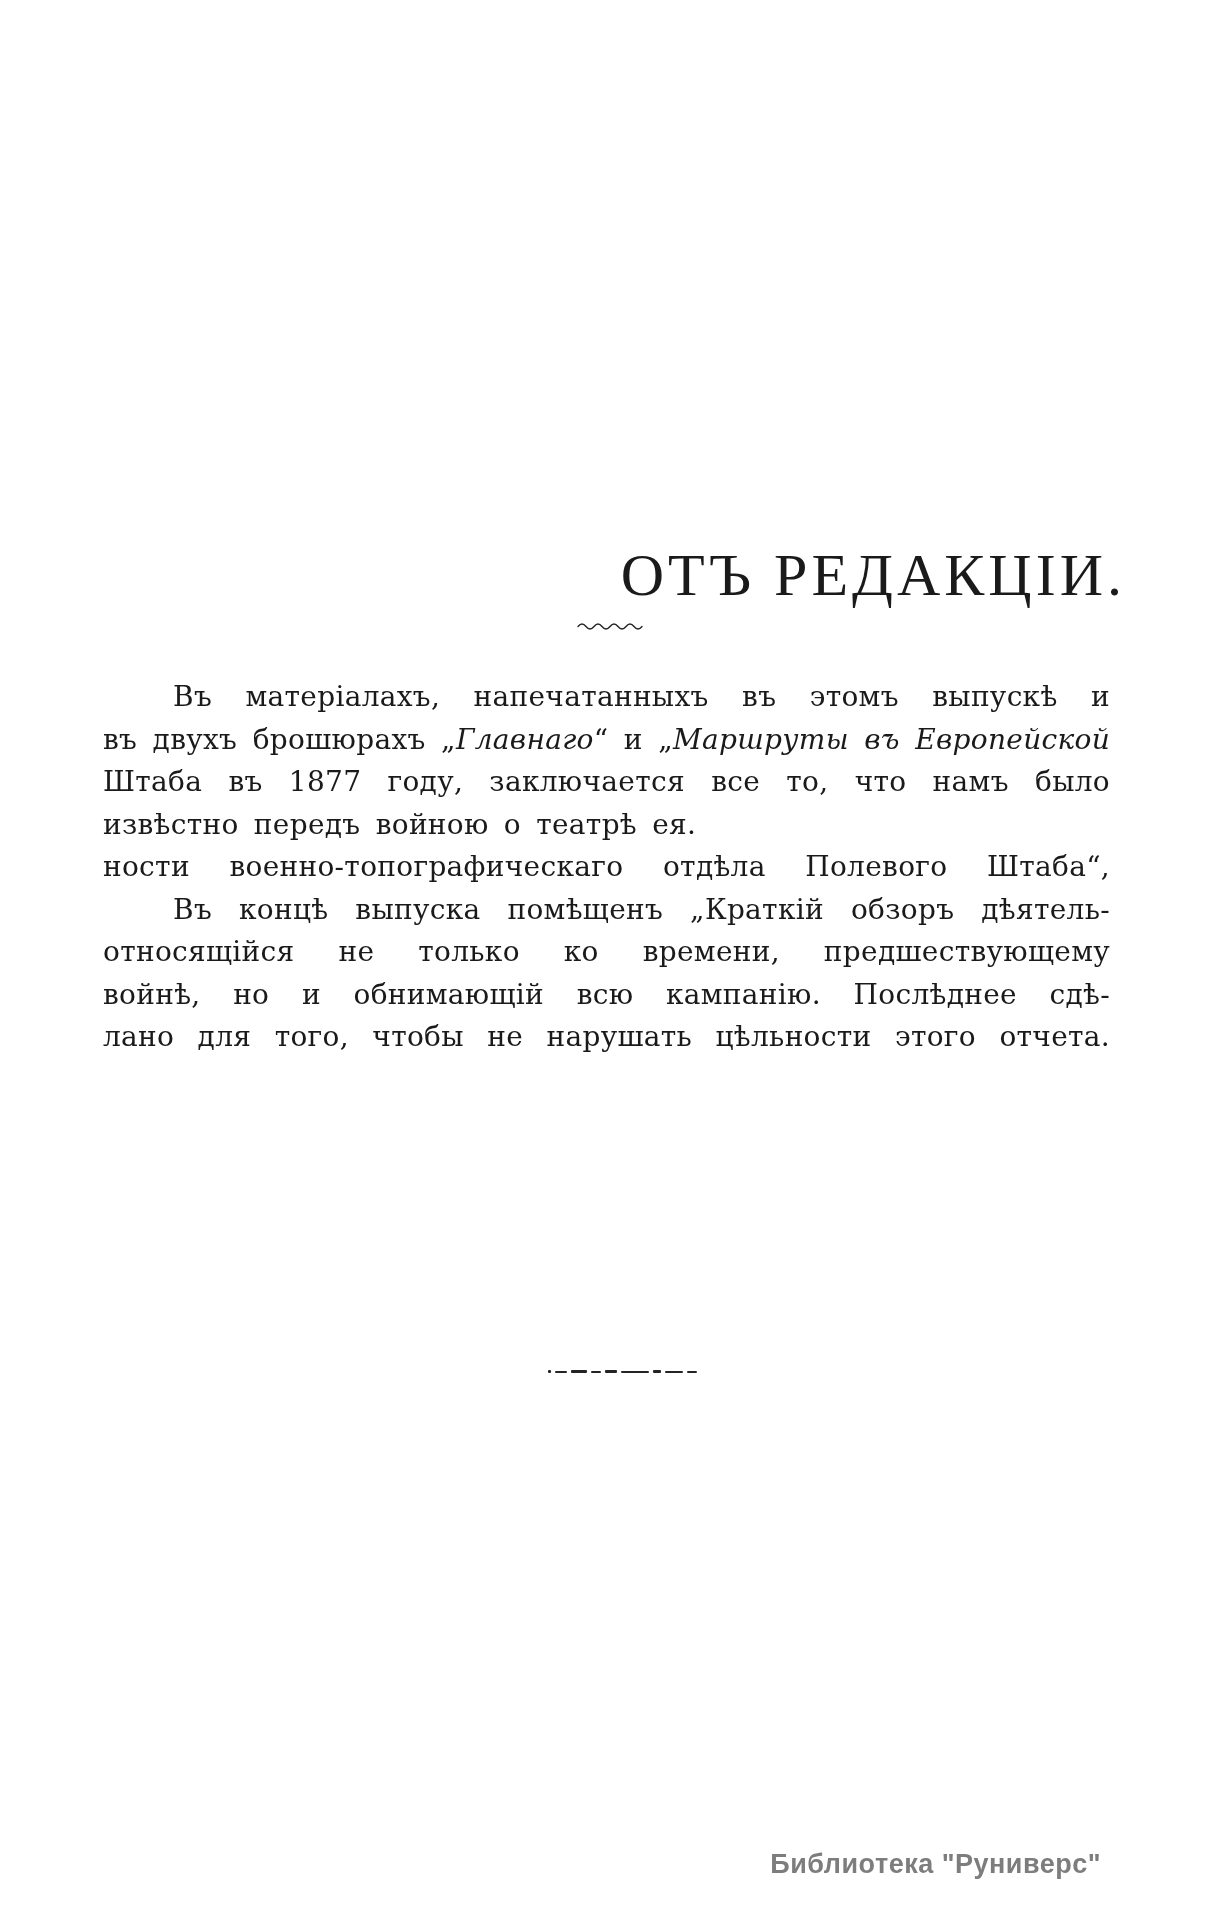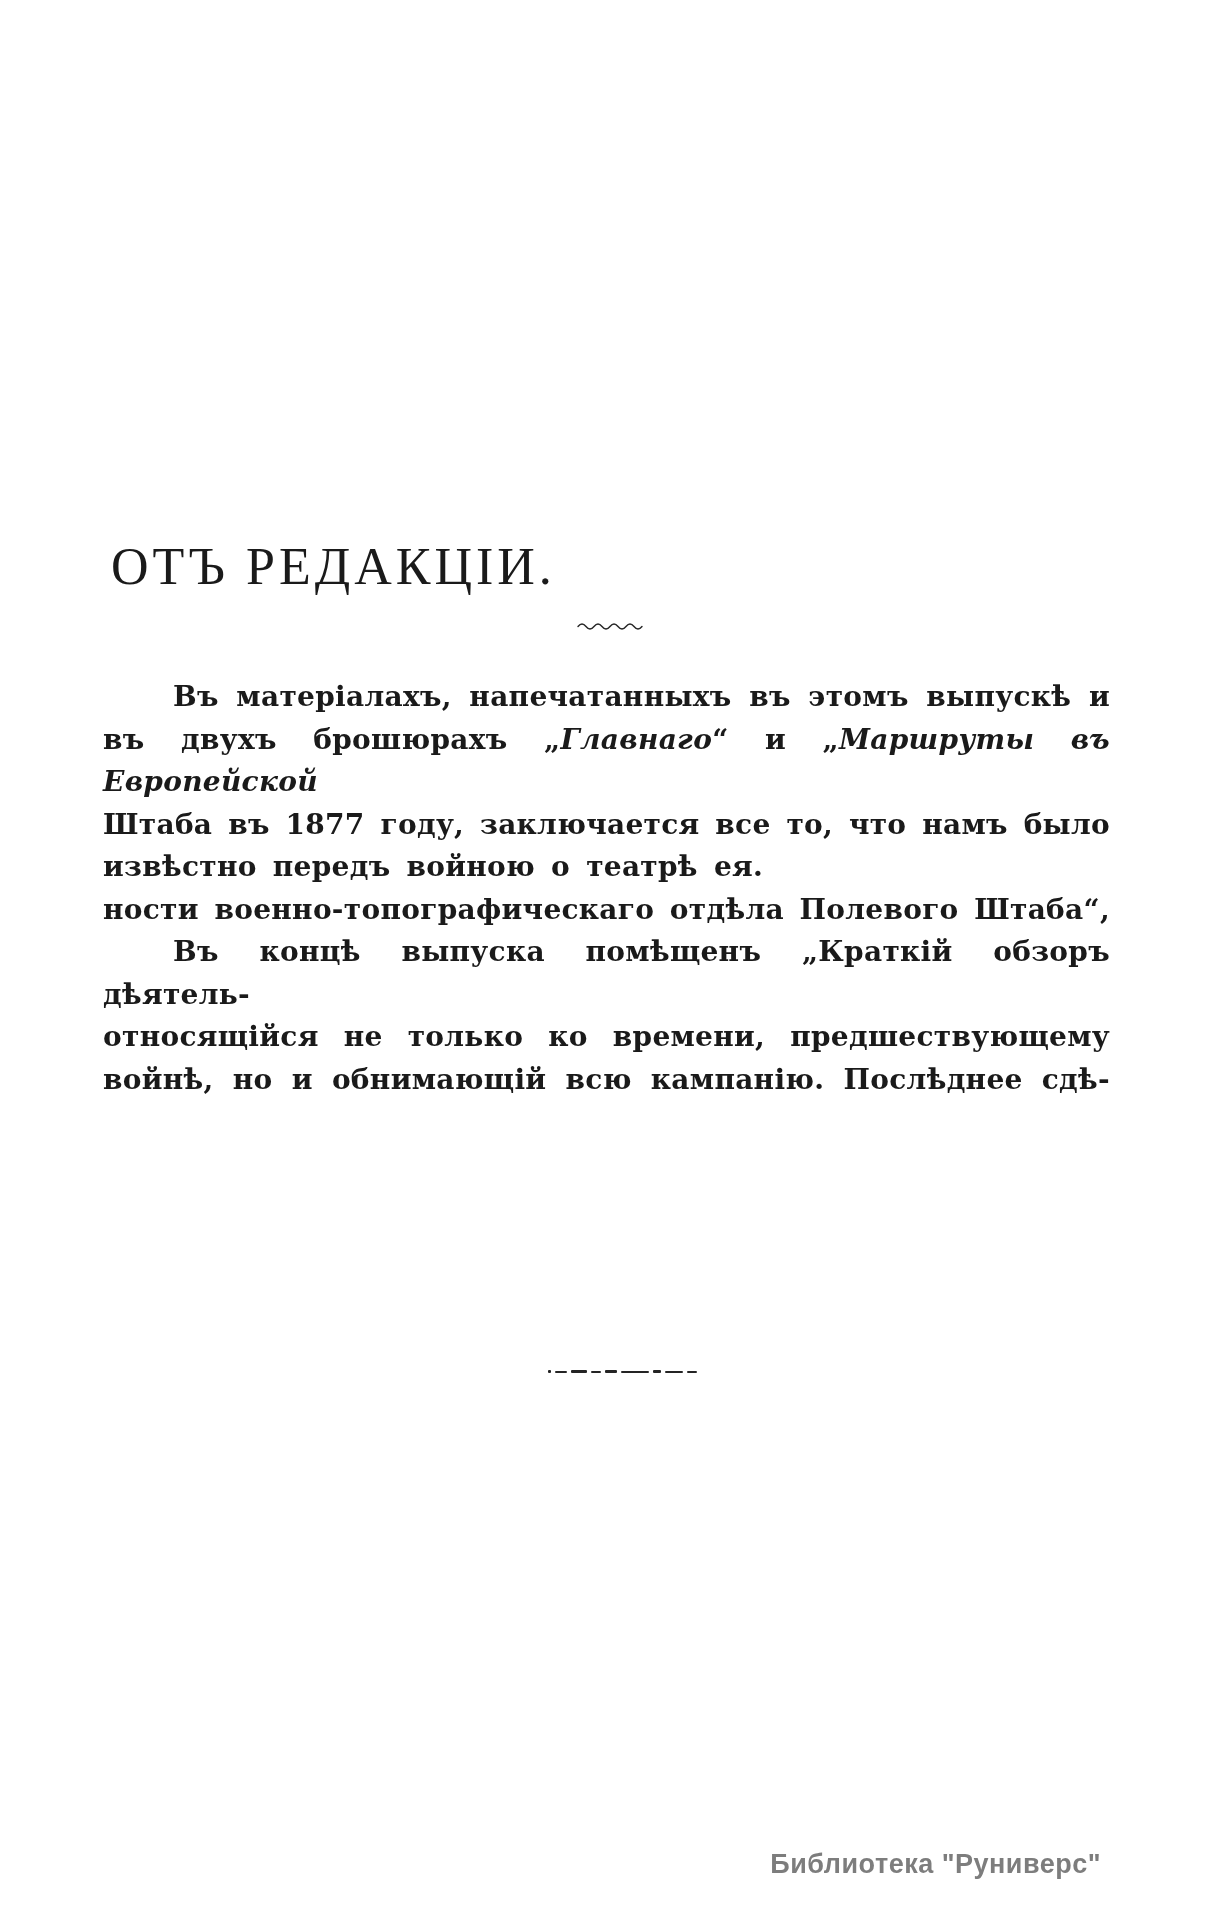--- a/index.html
+++ b/index.html
@@ -18,25 +18,25 @@
     height:1919px;
     margin:0 auto;
     background:var(--paper);
     overflow:hidden;
   }
   .title{
     position:absolute;
     left:103px;
     top:530px;
     width:1007px;
-    margin:8px;
-    text-align:left;
+    margin:16px;
+    text-align:right;
     font-family:"Liberation Serif", serif;
     font-weight:400;
-    font-size:52px;
+    font-size:60px;
     line-height:58px;
     letter-spacing:4px;
     color:var(--ink);
     white-space:nowrap;
   }
   .flourish{
     position:absolute;
     left:576px;
     top:619px;
   }
@@ -47,21 +47,20 @@
     width:1007px;
     font-size:28px;
     line-height:42.5px;
     color:var(--ink);
     letter-spacing:0.3px;
   }
   .line{
     text-align:justify;
     text-align-last:justify;
     white-space:normal;
-    font-weight:bold;
   }
   .line.indent{ text-indent:70px; }
   .line.endleft{
     text-align-last:left;
     word-spacing:6px;
   }
   .it{ font-style:italic; }
   .divider{
     position:absolute;
     left:548px;
@@ -111,20 +110,21 @@
 
   <div class="textblock">
     <div class="line indent"><span>Въ матеріалахъ, напечатанныхъ въ этомъ выпускѣ и</span></div>
     <div class="line"><span>въ двухъ брошюрахъ „</span><span class="it">Главнаго</span><span>“ и „</span><span class="it">Маршруты въ Европейской</span></div>
     <div class="line"><span>Штаба въ 1877 году, заключается все то, что намъ было</span></div>
     <div class="line endleft"><span>извѣстно передъ войною о театрѣ ея.</span></div>
     <div class="line"><span>ности военно-топографическаго отдѣла Полевого Штаба“,</span></div>
     <div class="line indent"><span>Въ концѣ выпуска помѣщенъ „Краткій обзоръ дѣятель-</span></div>
     <div class="line"><span>относящійся не только ко времени, предшествующему</span></div>
     <div class="line"><span>войнѣ, но и обнимающій всю кампанію. Послѣднее сдѣ-</span></div>
+    <div class="line"><span>лано для того, чтобы не нарушать цѣльности этого отчета.</span></div>
   </div>
 
   <div class="divider">
     <span></span>
       <span></span>
       <span></span>
       <span></span>
       <span></span>
       <span></span>
       <span></span>

